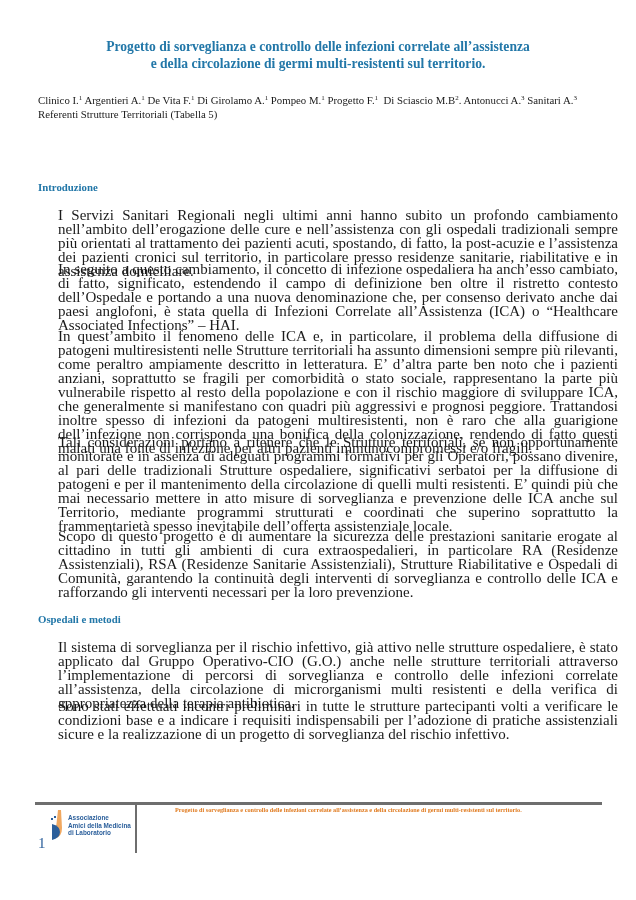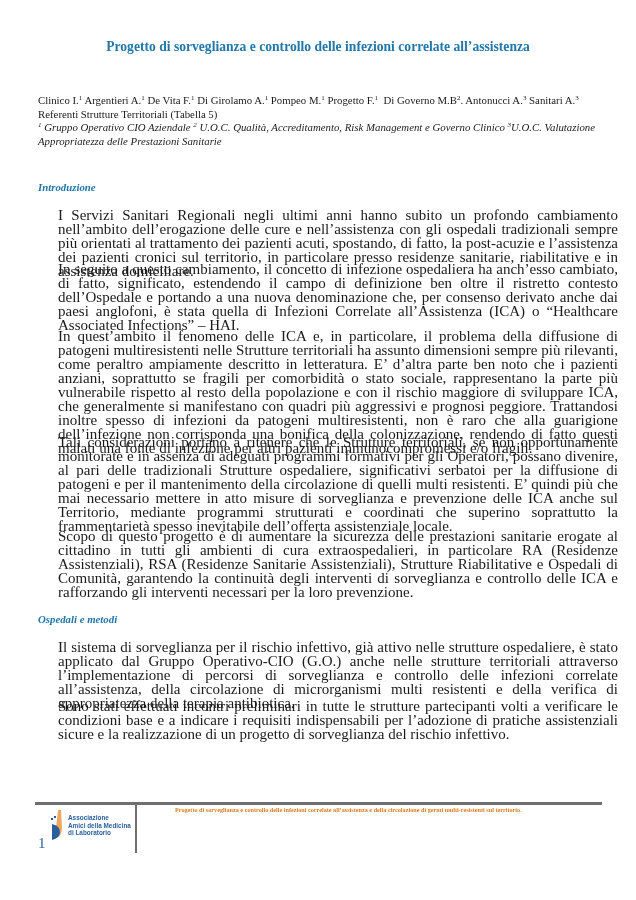--- a/index.html
+++ b/index.html
@@ -8,62 +8,56 @@
 
   .title { position: absolute; top: 38px; left: 0; width: 636px; text-align: center;
            color: #2277a8; font-weight: bold; font-size: 13.6px; line-height: 17px; }
 
   .authors { position: absolute; left: 38px; top: 94px; width: 570px;
              font-size: 10.8px; line-height: 13.5px; }
   .authors sup { font-size: 7px; vertical-align: 4px; line-height: 0; }
   .affil { font-style: italic; }
 
   .section-h { position: absolute; left: 38px; color: #2277a8; font-weight: bold;
-               font-size: 10.8px; font-style: italic; }
+               font-size: 10.8px; }
 
   .para { position: absolute; left: 38px; width: 560px; font-size: 15px;
           line-height: 14px; text-align: justify; margin-left: 20px; }
 
   .footer-rule { position: absolute; left: 35px; top: 802px; width: 567px; height: 3px;
                  background: #6e6e6e; }
   .footer-vrule { position: absolute; left: 135px; top: 803px; width: 2px; height: 50px;
                   background: #6e6e6e; }
   .footer-title { position: absolute; left: 175px; top: 806px; width: 430px;
                   font-size: 6.2px; color: #e07b20; font-weight: bold; white-space: nowrap; }
   .page-num { position: absolute; left: 38px; top: 835px; font-size: 15px; color: #2b5f9b; }
   .logo { position: absolute; left: 50px; top: 810px; width: 80px; height: 36px; }
   .logo-text { position: absolute; left: 18px; top: 4px; font-family: "Liberation Sans", "DejaVu Sans", sans-serif;
                font-size: 6.4px; line-height: 7.6px; color: #2b5f9b; font-weight: bold; white-space: nowrap; }
 </style>
 </head>
 <body>
 
 <div class="title">
   <div>Progetto di sorveglianza e controllo delle infezioni correlate all’assistenza</div>
+  <div>e della circolazione di germi multi-resistenti sul territorio.</div>
 </div>
 
 <div class="authors">
   <div>
     <span>Clinico I.</span><sup>1</sup>
     <span>Argentieri A.</span><sup>1</sup>
     <span>De Vita F.</span><sup>1</sup>
     <span>Di Girolamo A.</span><sup>1</sup>
     <span>Pompeo M.</span><sup>1</sup>
     <span>Progetto F.</span><sup>1</sup>&nbsp;
-    <span>Di Governo M.B</span><sup>2</sup>.
+    <span>Di Sciascio M.B</span><sup>2</sup>.
     <span>Antonucci A.</span><sup>3</sup>
     <span>Sanitari A.</span><sup>3</sup>
     <span>Referenti Strutture Territoriali (Tabella 5)</span>
-  </div>
-  <div class="affil">
-    <sup>1</sup>
-    <span>Gruppo Operativo CIO Aziendale</span>
-    <sup>2</sup>
-    <span>U.O.C. Qualità, Accreditamento, Risk Management e Governo Clinico</span>
-    <sup>3</sup><span>U.O.C. Valutazione Appropriatezza delle Prestazioni Sanitarie</span>
   </div>
 </div>
 
 <div class="section-h" style="top:181px;">Introduzione</div>
 
 <div class="para" style="top:208px;">I Servizi Sanitari Regionali negli ultimi anni hanno subito un profondo cambiamento nell’ambito dell’erogazione delle cure e nell’assistenza con gli ospedali tradizionali sempre più orientati al trattamento dei pazienti acuti, spostando, di fatto, la post-acuzie e l’assistenza dei pazienti cronici sul territorio, in particolare presso residenze sanitarie, riabilitative e in assistenza domiciliare.</div>
 <div class="para" style="top:262px;">In seguito a questo cambiamento, il concetto di infezione ospedaliera ha anch’esso cambiato, di fatto, significato, estendendo il campo di definizione ben oltre il ristretto contesto dell’Ospedale e portando a una nuova denominazione che, per consenso derivato anche dai paesi anglofoni, è stata quella di Infezioni Correlate all’Assistenza (ICA) o “Healthcare Associated Infections” – HAI.</div>
 <div class="para" style="top:329px;">In quest’ambito il fenomeno delle ICA e, in particolare, il problema della diffusione di patogeni multiresistenti nelle Strutture territoriali ha assunto dimensioni sempre più rilevanti, come peraltro ampiamente descritto in letteratura. E’ d’altra parte ben noto che i pazienti anziani, soprattutto se fragili per comorbidità o stato sociale, rappresentano la parte più vulnerabile rispetto al resto della popolazione e con il rischio maggiore di sviluppare ICA, che generalmente si manifestano con quadri più aggressivi e prognosi peggiore. Trattandosi inoltre spesso di infezioni da patogeni multiresistenti, non è raro che alla guarigione dell’infezione non corrisponda una bonifica della colonizzazione, rendendo di fatto questi malati una fonte di infezione per altri pazienti immunocompromessi e/o fragili.</div>
 <div class="para" style="top:435px;">Tali considerazioni portano a ritenere che le Strutture territoriali, se non opportunamente monitorate e in assenza di adeguati programmi formativi per gli Operatori, possano divenire, al pari delle tradizionali Strutture ospedaliere, significativi serbatoi per la diffusione di patogeni e per il mantenimento della circolazione di quelli multi resistenti. E’ quindi più che mai necessario mettere in atto misure di sorveglianza e prevenzione delle ICA anche sul Territorio, mediante programmi strutturati e coordinati che superino soprattutto la frammentarietà spesso inevitabile dell’offerta assistenziale locale.</div>
 <div class="para" style="top:529px;">Scopo di questo progetto è di aumentare la sicurezza delle prestazioni sanitarie erogate al cittadino in tutti gli ambienti di cura extraospedalieri, in particolare RA (Residenze Assistenziali), RSA (Residenze Sanitarie Assistenziali), Strutture Riabilitative e Ospedali di Comunità, garantendo la continuità degli interventi di sorveglianza e controllo delle ICA e rafforzando gli interventi necessari per la loro prevenzione.</div>

